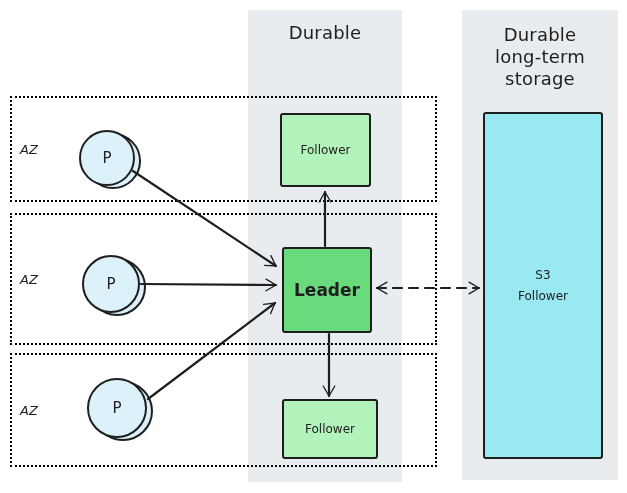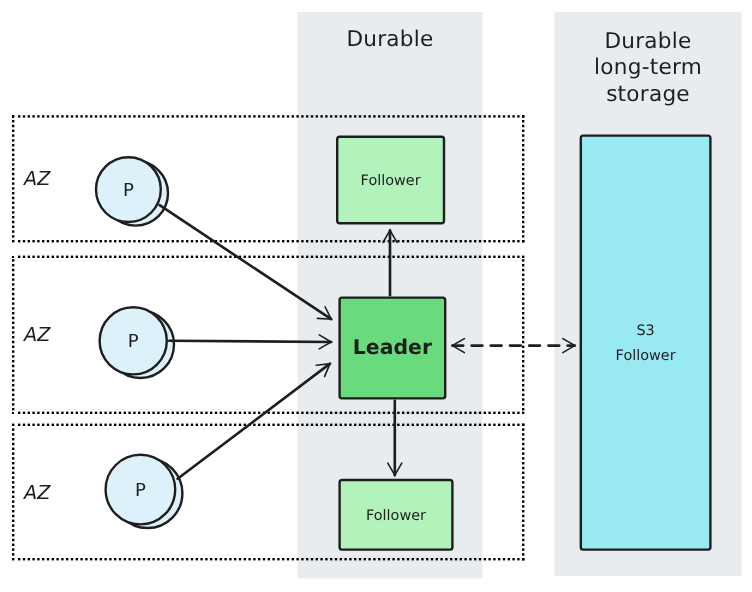--- a/index.html
+++ b/index.html
@@ -11,21 +11,21 @@
   .col-title{
     position:absolute;text-align:center;font-size:18px;line-height:22px;
     font-weight:500;letter-spacing:0.2px;
   }
   .az{
     position:absolute;border:2.5px dotted #000;box-sizing:border-box;
     background:transparent;
   }
   .az-label{
     position:absolute;left:8px;top:50%;transform:translateY(-50%);
-    font-size:16px;font-style:italic;
+    font-size:13px;font-style:italic;
   }
   .node{
     position:absolute;box-sizing:border-box;border:2px solid var(--stroke,#1e1e1e);
     border-radius:3px;display:flex;flex-direction:column;align-items:center;
     justify-content:center;font-size:12px;line-height:21px;text-align:center;
   }
   .node.follower{background:var(--follower-fill,#b2f2bb);}
   .node.leader{background:var(--leader-fill,#69db7c);font-size:17px;font-weight:bold;}
   .node.s3{background:var(--s3-fill,#99e9f2);}
   .overlay{position:absolute;left:0;top:0;width:627px;height:493px;pointer-events:none;}
@@ -64,21 +64,21 @@
 
   <div class="node follower" style="left:280px;top:113px;width:91px;height:74px;">
     <span>Follower</span>
   </div>
   <div class="node leader" style="left:282px;top:247px;width:90px;height:86px;">
     <span>Leader</span>
   </div>
   <div class="node follower" style="left:282px;top:399px;width:96px;height:60px;">
     <span>Follower</span>
   </div>
-  <div class="node s3" style="left:483px;top:112px;width:110px;height:347px;">
+  <div class="node s3" style="left:483px;top:112px;width:120px;height:347px;">
     <div>S3</div>
     <div>Follower</div>
   </div>
 
   <svg class="overlay" viewBox="0 0 627 493">
     <defs>
       <marker id="ah" viewBox="-14 -9 16 18" refX="0" refY="0" markerWidth="15" markerHeight="15" markerUnits="userSpaceOnUse" orient="auto-start-reverse">
         <path class="arrowhead-path" d="M-12,-7 L0,0 L-12,7"></path>
       </marker>
     </defs>

